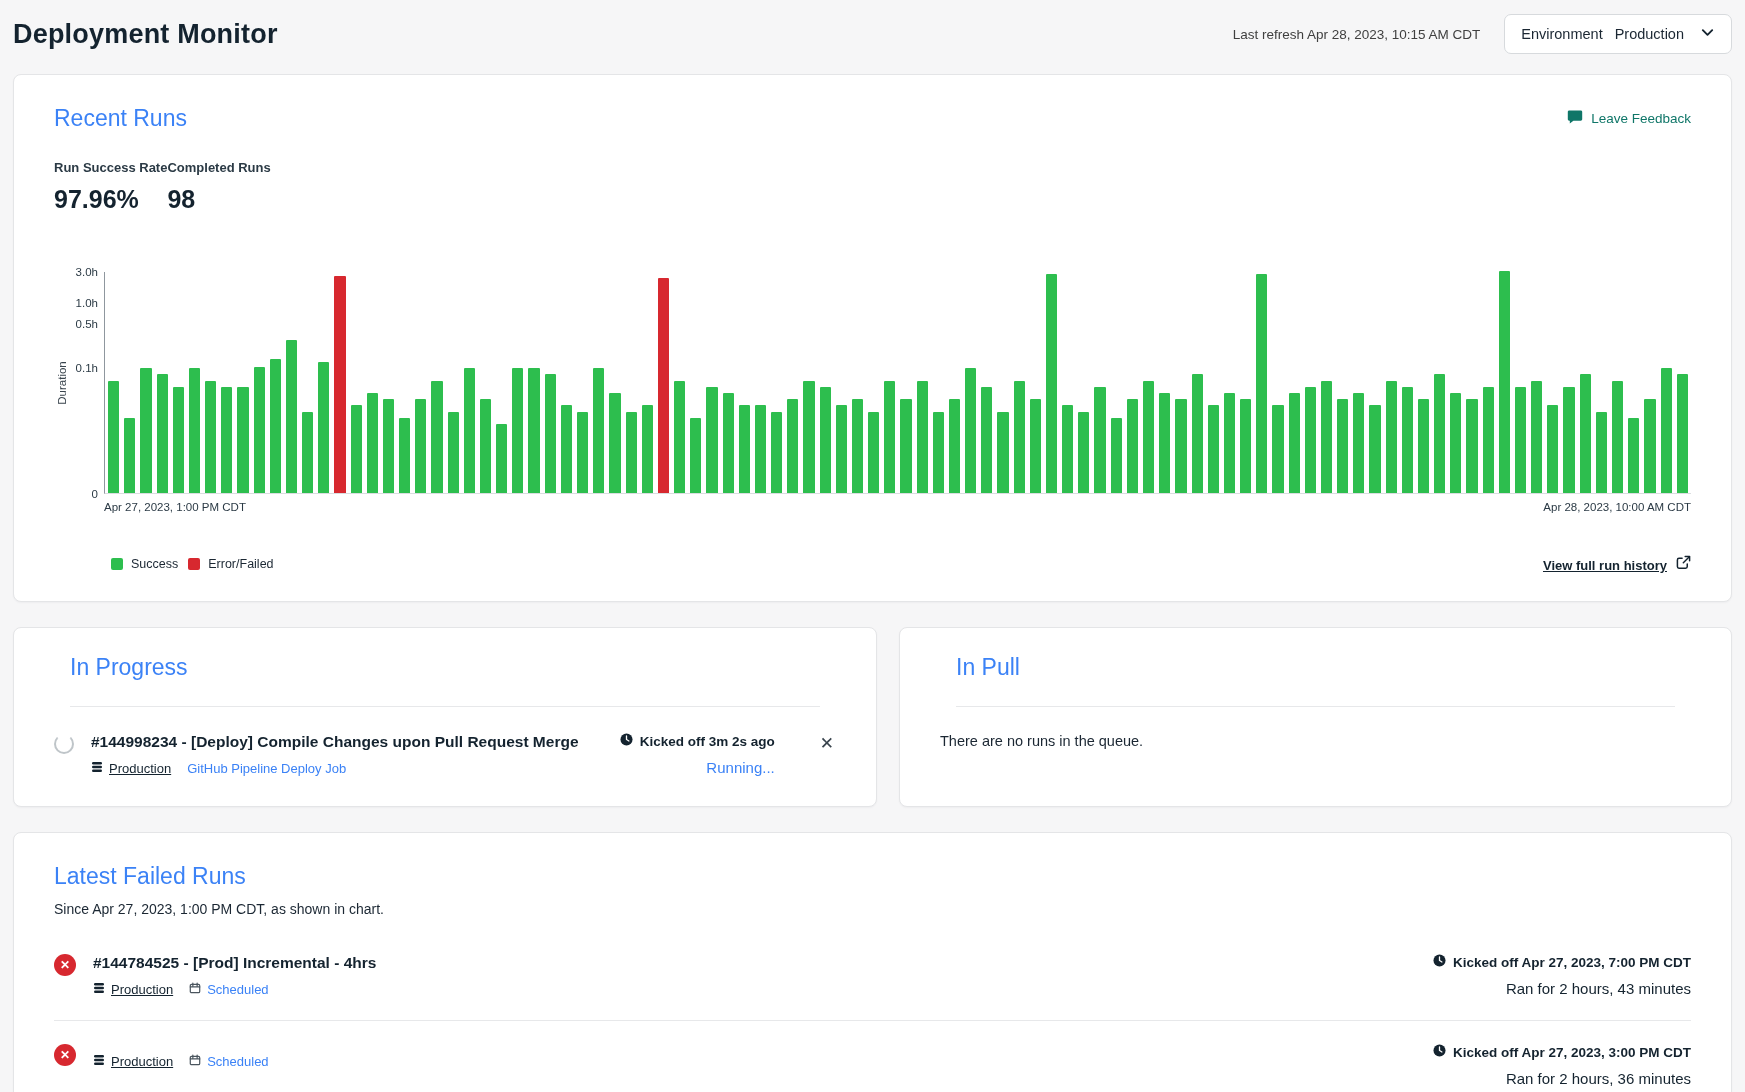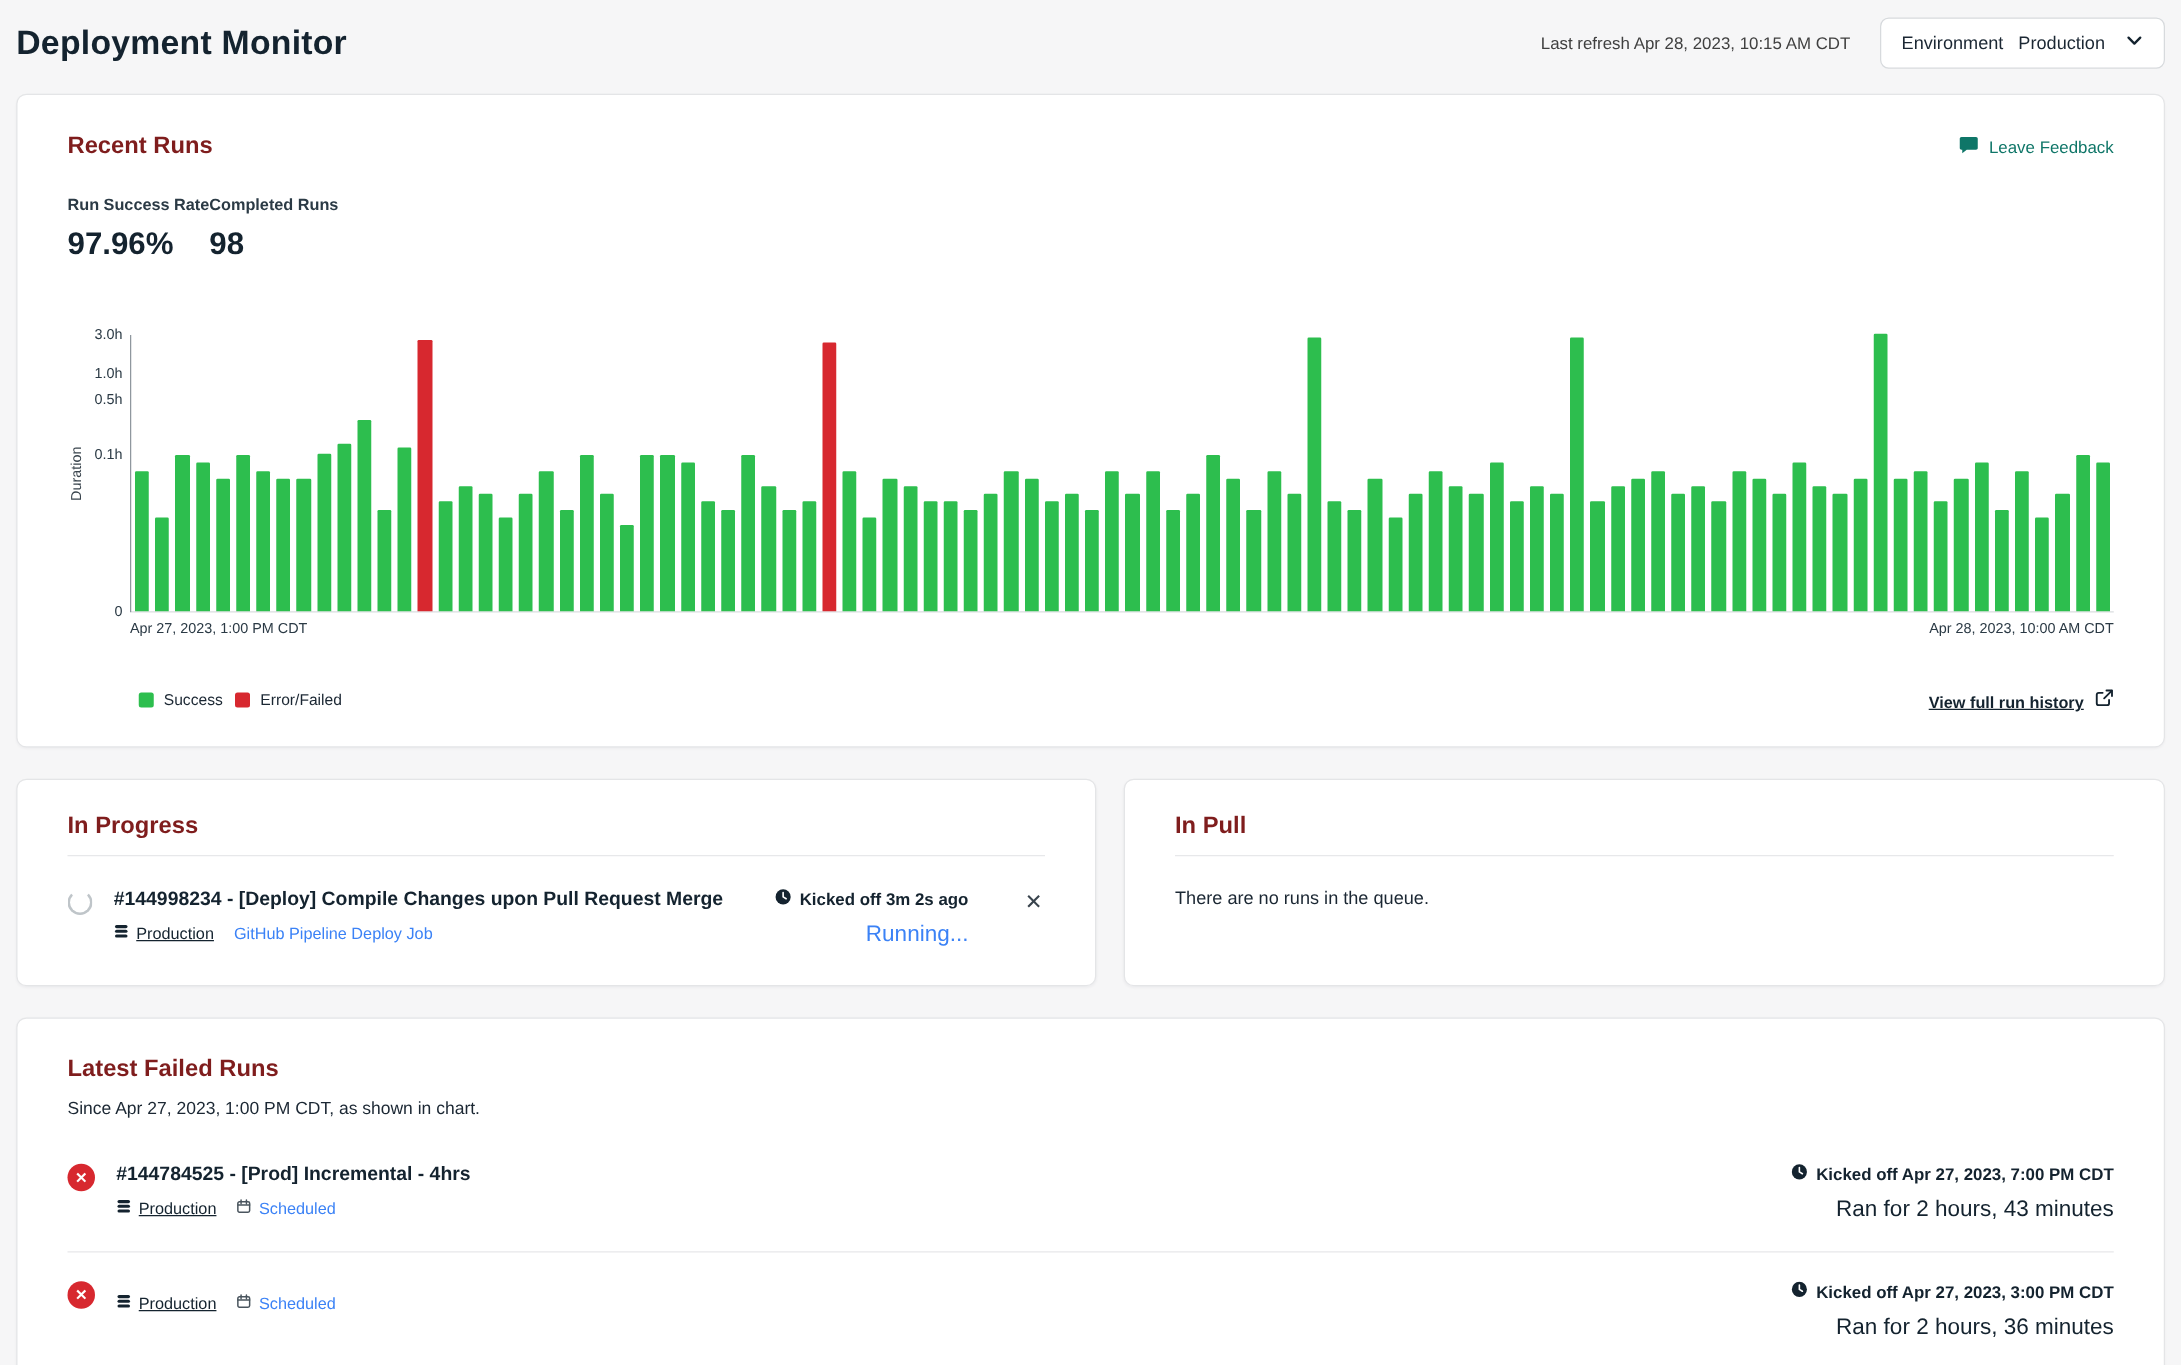--- a/index.html
+++ b/index.html
@@ -11,21 +11,21 @@
   .header{display:flex;justify-content:space-between;align-items:center;padding:14px 0 20px}
   h1{font-size:27px;font-weight:700;letter-spacing:.2px}
   .header-right{display:flex;align-items:center;gap:24px}
   .last-refresh{font-size:13.5px;color:#404040}
   .env-btn{display:flex;align-items:center;gap:10px;background:#fff;border:1px solid #d7dadd;border-radius:7px;padding:10px 16px;font-size:14.5px;color:#1b2733;cursor:pointer;font-family:inherit}
   .env-btn .env-value{margin-left:2px}
   .env-btn svg{margin-left:6px}
 
   
   .card{background:#fff;border:1px solid #e4e5e7;border-radius:8px;box-shadow:0 1px 2px rgba(20,35,47,.04)}
-  .card h2{font-size:19px;font-weight:700;color:#7f1d1d}
+  .card h2{font-size:23px;font-weight:400;color:#3b82f6}
 
   
   .recent-runs{padding:30px 40px 28px}
   .card-top{display:flex;justify-content:space-between;align-items:center}
   .feedback-link{display:flex;align-items:center;gap:8px;color:#0f7668;font-size:13.5px;text-decoration:none;cursor:pointer}
   .stats{display:flex;margin-top:28px}
   .stat-label{font-size:13px;font-weight:700;color:#2b3a45}
   .stat-value{font-size:25px;font-weight:700;margin-top:10px;color:#14232f}
 
   
@@ -38,36 +38,36 @@
   .bar{flex:1;min-width:4px;border-radius:1px 1px 0 0}
   .x-labels{display:flex;justify-content:space-between;margin:7px 0 0 50px;font-size:11.5px;color:#2b3a45}
   .chart-footer{display:flex;justify-content:space-between;align-items:center;margin-top:42px}
   .legend{display:flex;gap:10px;margin-left:57px}
   .legend-item{display:flex;align-items:center;gap:8px;font-size:12.5px;color:#1b2733}
   .legend-swatch{width:12px;height:12px;border-radius:2px}
   .view-history{display:flex;align-items:flex-end;gap:9px;font-size:13px;font-weight:700;color:#14232f;text-decoration:underline;cursor:pointer}
 
   
   .row-cards{display:grid;grid-template-columns:864fr 833fr;gap:22px;margin-top:25px}
-  .card-head{margin:0 40px;padding:26px 0 12px;border-bottom:1px solid #e7e8ea}
+  .card-head{margin:0 56px;padding:26px 0 25px;border-bottom:1px solid #e7e8ea}
   .queue-body{padding:26px 40px;font-size:14.5px;color:#1b2733}
 
   .run-row{display:flex;align-items:flex-start;padding:26px 40px 30px;gap:17px}
   .spinner{width:20px;height:20px;border:2.5px solid #bfc5c9;border-top-color:transparent;border-radius:50%;margin-top:1px;flex:none;animation:spin 1.3s linear infinite}
   @keyframes spin{to{transform:rotate(360deg)}}
   .run-main{flex:1;min-width:0}
   .run-title{font-size:15.5px;font-weight:700;color:#14232f}
   .run-meta{display:flex;align-items:center;gap:16px;margin-top:10px;font-size:13px}
   .env-link{display:flex;align-items:center;gap:6px;color:#14232f;cursor:pointer}
   .env-link .u{text-decoration:underline}
   .meta-item{display:flex;align-items:center;gap:6px}
   .gray{color:#3b82f6}
   .run-right{text-align:right;flex:none}
   .kicked{display:flex;align-items:center;justify-content:flex-end;gap:7px;font-size:13.5px;font-weight:700;color:#14232f}
-  .sub-right{margin-top:10px;font-size:18px}
+  .sub-right{margin-top:10px;font-size:15px}
   .close-btn{background:none;border:none;font-size:17px;color:#39444d;margin-left:26px;cursor:pointer;line-height:1;padding:2px;flex:none}
 
   
   .failed-card{margin-top:25px;padding:30px 40px 8px}
   .failed-sub{margin-top:11px;font-size:14px;color:#1b2733}
   .failed-list{margin-top:14px}
   .failed-run{display:flex;align-items:flex-start;gap:17px;padding:23px 0}
   .failed-run + .failed-run{border-top:1px solid #e7e8ea}
   .fail-icon{width:22px;height:22px;border-radius:50%;background:#d7282f;color:#fff;display:flex;align-items:center;justify-content:center;font-size:12px;font-weight:700;flex:none;margin-top:0}
 </style>

